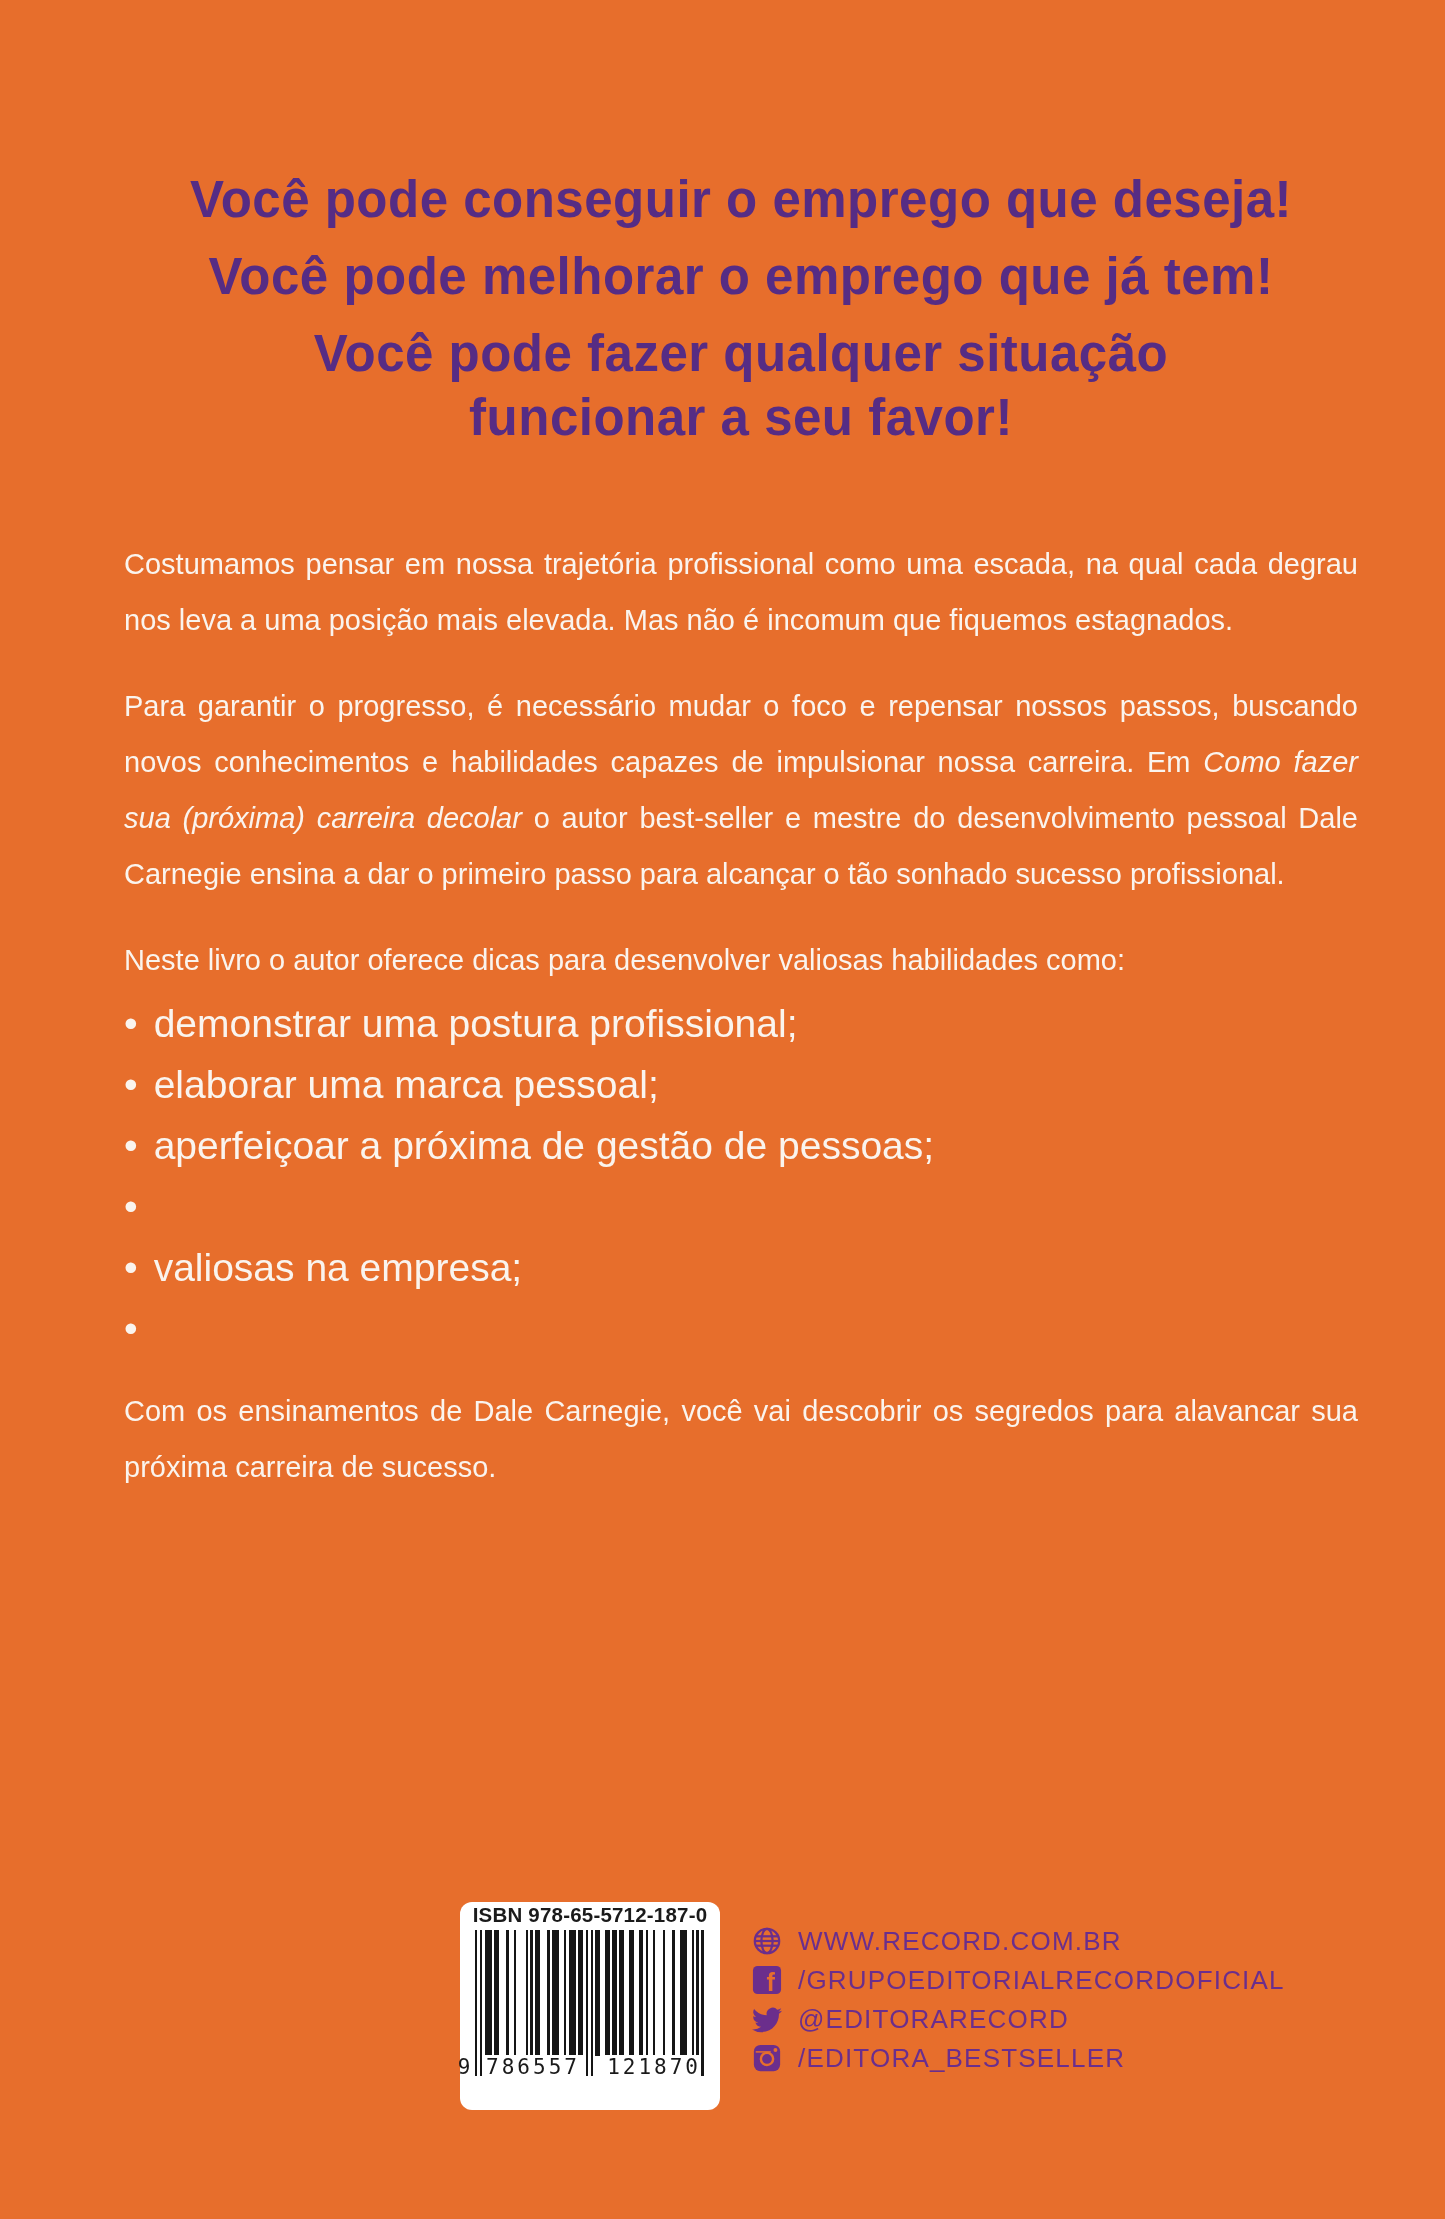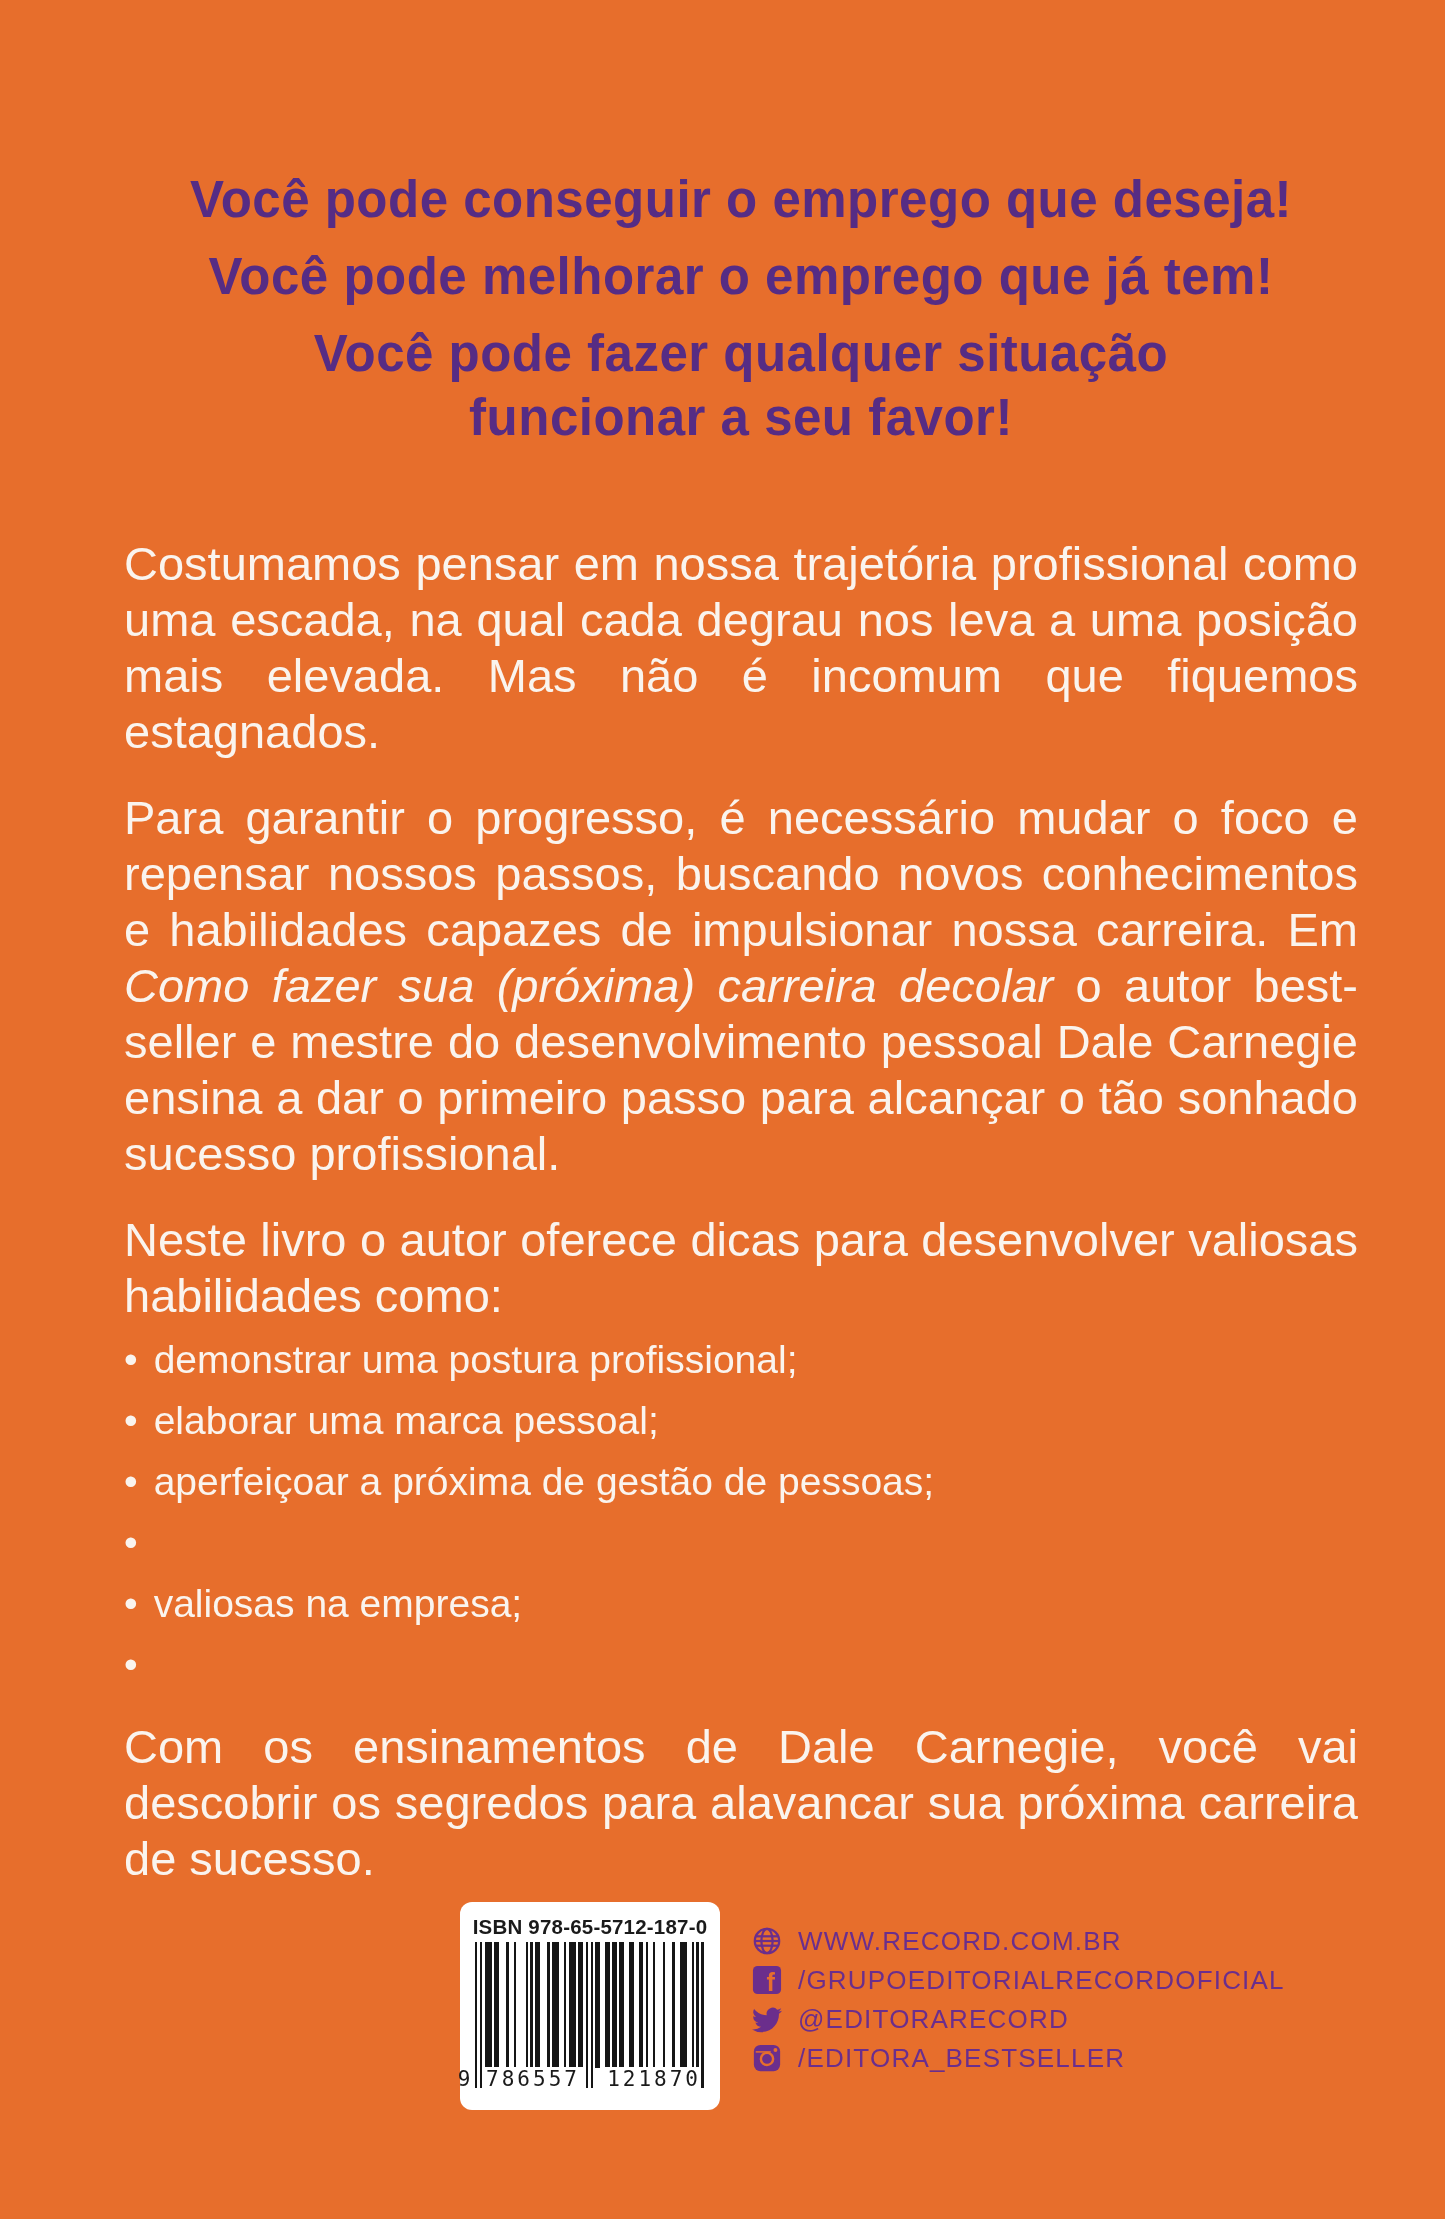--- a/index.html
+++ b/index.html
@@ -32,21 +32,21 @@
     letter-spacing: 0.5px;
   }
   .headline-1 { margin-top: 168px; }
   .headline-2 { margin-top: 13px; }
   .headline-3 { margin-top: 13px; }
   .headline-3 span { display: block; }
 
   .body-text {
     margin: 0;
     color: var(--body_white);
-    font-size: 47px;
+    font-size: 29px;
     line-height: 56px;
     text-align: justify;
   }
   .body-text .italic { font-style: italic; }
 
   .p-intro   { margin-top: 86px; }
   .p-progress{ margin-top: 30px; }
   .p-skills  { margin-top: 30px; }
   .p-closing { margin-top: 26px; }
 
@@ -68,21 +68,20 @@
   
   .barcode-box {
     position: absolute;
     left: 460px;
     top: 1902px;
     width: 260px;
     height: 208px;
     background: var(--barcode_box_bg);
     border-radius: 12px;
     box-sizing: border-box;
-    padding-top: 12px;
   }
   .isbn-label {
     text-align: center;
     color: var(--isbn_text);
     font-size: 20.5px;
     font-weight: bold;
     letter-spacing: 0.2px;
     line-height: 26px;
   }
   .barcode-wrap {

